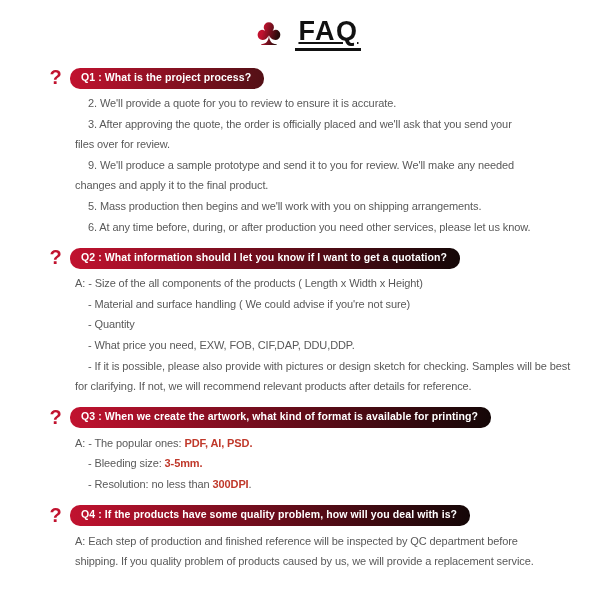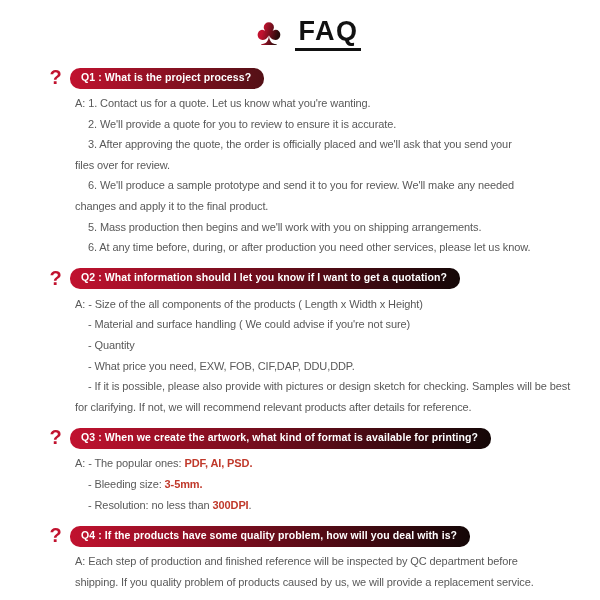--- a/index.html
+++ b/index.html
@@ -33,20 +33,21 @@
     transform: translateY(-2px);
   }
   .title {
     font-size: 27px;
     font-weight: 800;
     letter-spacing: 1.5px;
     color: #111111;
     border-bottom: 3px solid #111111;
     padding: 0 3px 2px 3px;
     line-height: 1.05;
+    text-decoration: underline;
   }
   
   .qa { margin-bottom: 11px; }
   .qrow {
     display: flex;
     align-items: center;
     gap: 7px;
     height: 20px;
   }
   .qmark {
@@ -94,25 +95,24 @@
   </div>
   <div id="sections">
       <section class="qa">
         <div class="qrow">
           <span class="qmark">?</span>
           <div class="qpill" style="background: linear-gradient(90deg, rgb(193, 18, 47), rgb(83, 16, 22));">
             <span class="qpill-text">Q1 : What is the project process?</span>
           </div>
         </div>
         <div class="answers">
-          <p class="aline"><span>A: 1. Contact us for a quote. Let us know what you're wanting.</span></p>
           <p class="aline ind1"><span>2. We'll provide a quote for you to review to ensure it is accurate.</span></p>
           <p class="aline ind1"><span>3. After approving the quote, the order is officially placed and we'll ask that you send your</span></p>
           <p class="aline"><span>files over for review.</span></p>
-          <p class="aline ind1"><span>6. We'll produce a sample prototype and send it to you for review. We'll make any needed</span></p>
+          <p class="aline ind1"><span>9. We'll produce a sample prototype and send it to you for review. We'll make any needed</span></p>
           <p class="aline"><span>changes and apply it to the final product.</span></p>
           <p class="aline ind1"><span>5. Mass production then begins and we'll work with you on shipping arrangements.</span></p>
           <p class="aline ind1"><span>6. At any time before, during, or after production you need other services, please let us know.</span></p>
         </div>
       </section>
       <section class="qa">
         <div class="qrow">
           <span class="qmark">?</span>
           <div class="qpill" style="background: linear-gradient(90deg, rgb(193, 18, 47), rgb(20, 7, 7));">
             <span class="qpill-text">Q2 : What information should I let you know if I want to get a quotation?</span>

